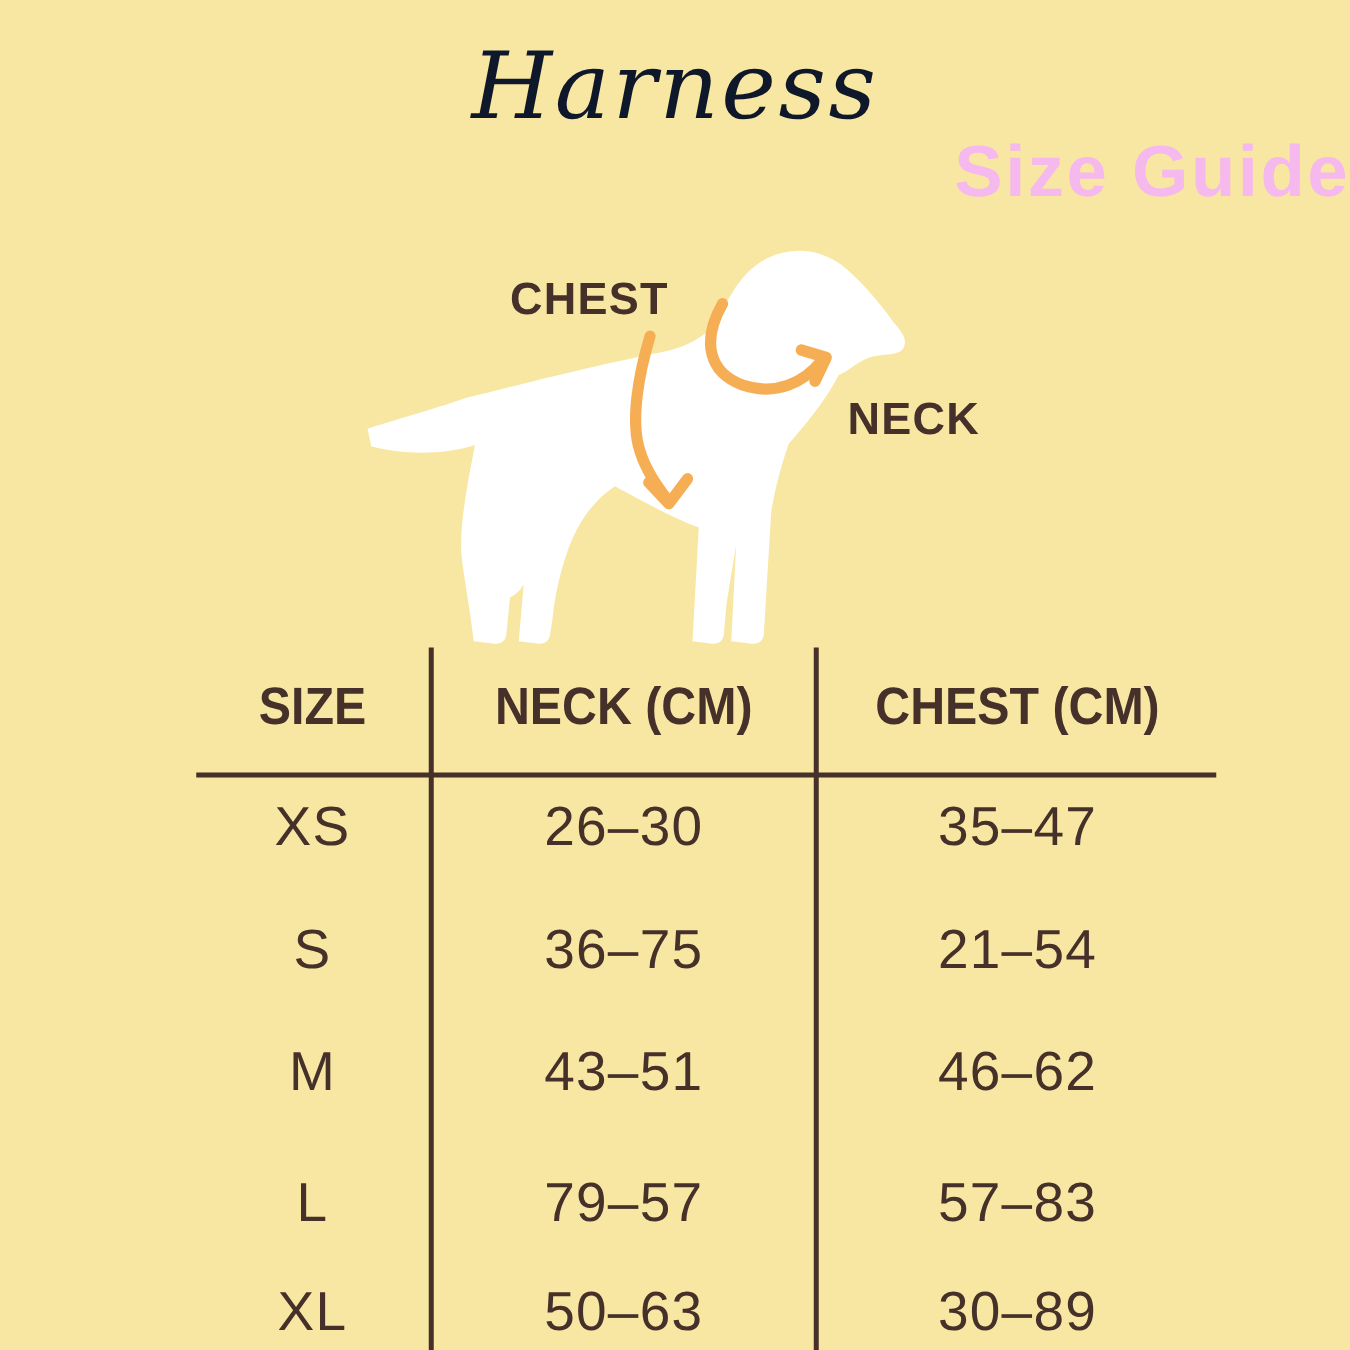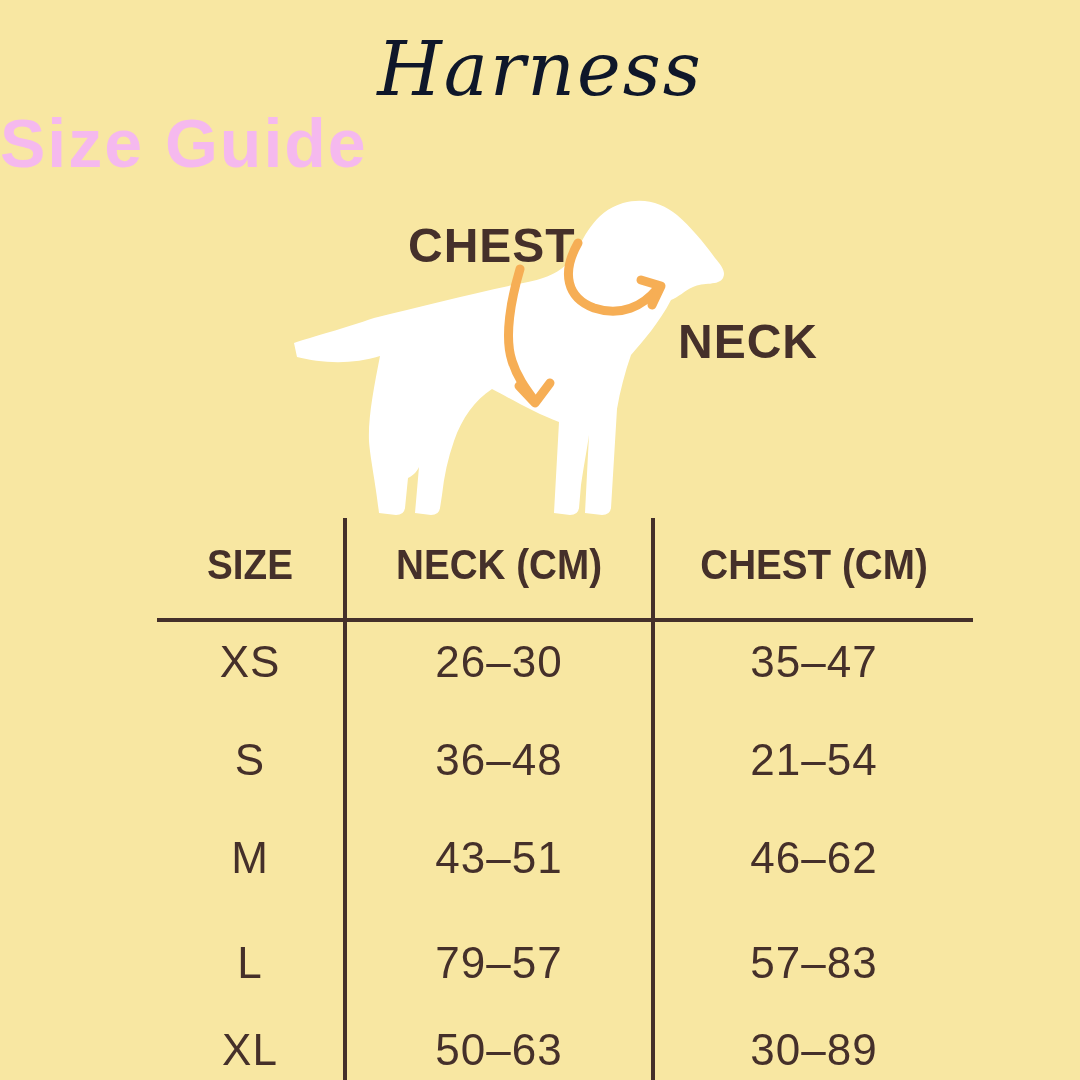--- a/index.html
+++ b/index.html
@@ -12,29 +12,29 @@
   .abs{position:absolute;}
 
   
   .script-title{
     left:0;right:0;top:26px;text-align:center;
     font-family:"DejaVu Serif",cursive;font-style:italic;
     font-size:74px;font-weight:400;color:#0f172a;letter-spacing:2px;
     z-index:3;
   }
   .main-title{
-    left:0;right:0;top:104px;text-align:left;
-    font-size:68px;font-weight:bold;letter-spacing:2px;
+    left:0;right:0;top:104px;text-align:right;
+    font-size:58px;font-weight:bold;letter-spacing:2px;
     color:#F5B9EE;z-index:2;
   }
 
   
   .dog-svg{left:290px;top:195px;width:440px;height:330px;z-index:1;}
   .measure-label{
-    font-size:48px;font-weight:bold;letter-spacing:1px;color:#45302A;z-index:4;
+    font-size:36px;font-weight:bold;letter-spacing:1px;color:#45302A;z-index:4;
   }
   .label-chest{left:408px;top:218px;}
   .label-neck{left:678px;top:286px;margin-top:28px;}
 
   
   .hline{left:157px;top:618px;width:816px;height:4px;background:#45302A;}
   .vline{top:518px;width:4px;height:562px;background:#45302A;}
   .vline-1{left:343px;}
   .vline-2{left:651px;}
 
@@ -108,21 +108,21 @@
 
 <div class="abs cell thead thead-row col-size">SIZE</div>
 <div class="abs cell thead thead-row col-neck">NECK (CM)</div>
 <div class="abs cell thead thead-row col-chest">CHEST (CM)</div>
 
 <div class="abs cell trow row-0 col-size">XS</div>
 <div class="abs cell trow row-0 col-neck">26–30</div>
 <div class="abs cell trow row-0 col-chest">35–47</div>
 
 <div class="abs cell trow row-1 col-size">S</div>
-<div class="abs cell trow row-1 col-neck">36–48</div>
+<div class="abs cell trow row-1 col-neck">36–75</div>
 <div class="abs cell trow row-1 col-chest">21–54</div>
 
 <div class="abs cell trow row-2 col-size">M</div>
 <div class="abs cell trow row-2 col-neck">43–51</div>
 <div class="abs cell trow row-2 col-chest">46–62</div>
 
 <div class="abs cell trow row-3 col-size">L</div>
 <div class="abs cell trow row-3 col-neck">79–57</div>
 <div class="abs cell trow row-3 col-chest">57–83</div>
 

